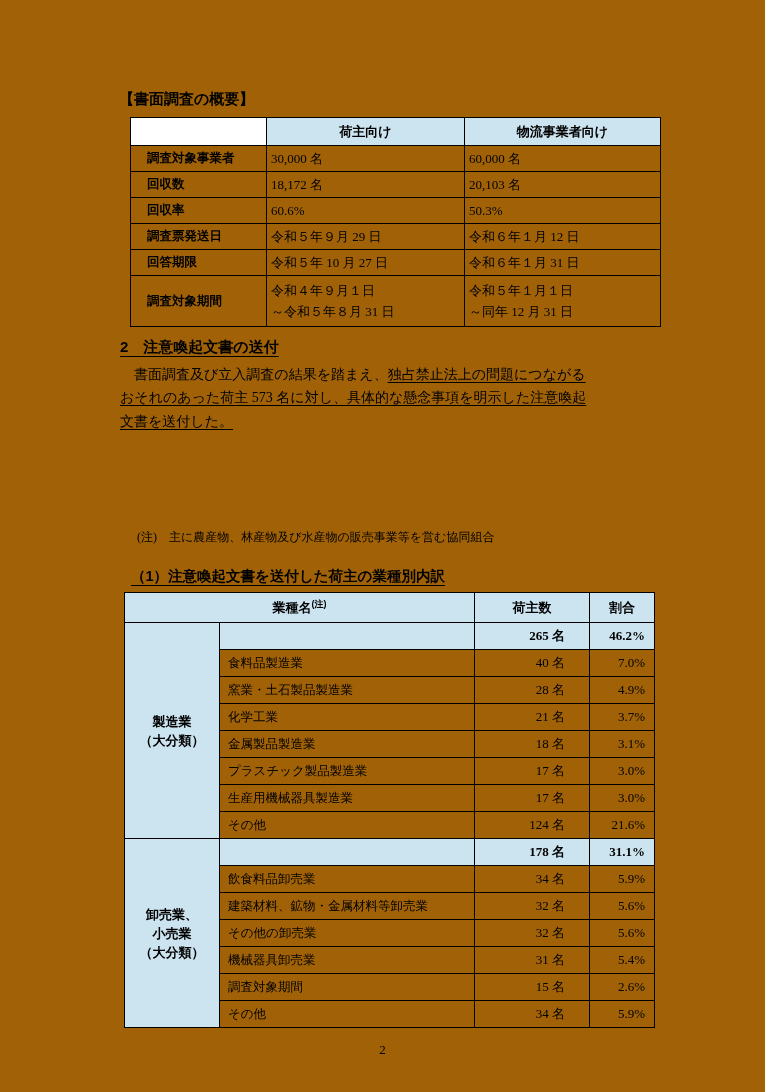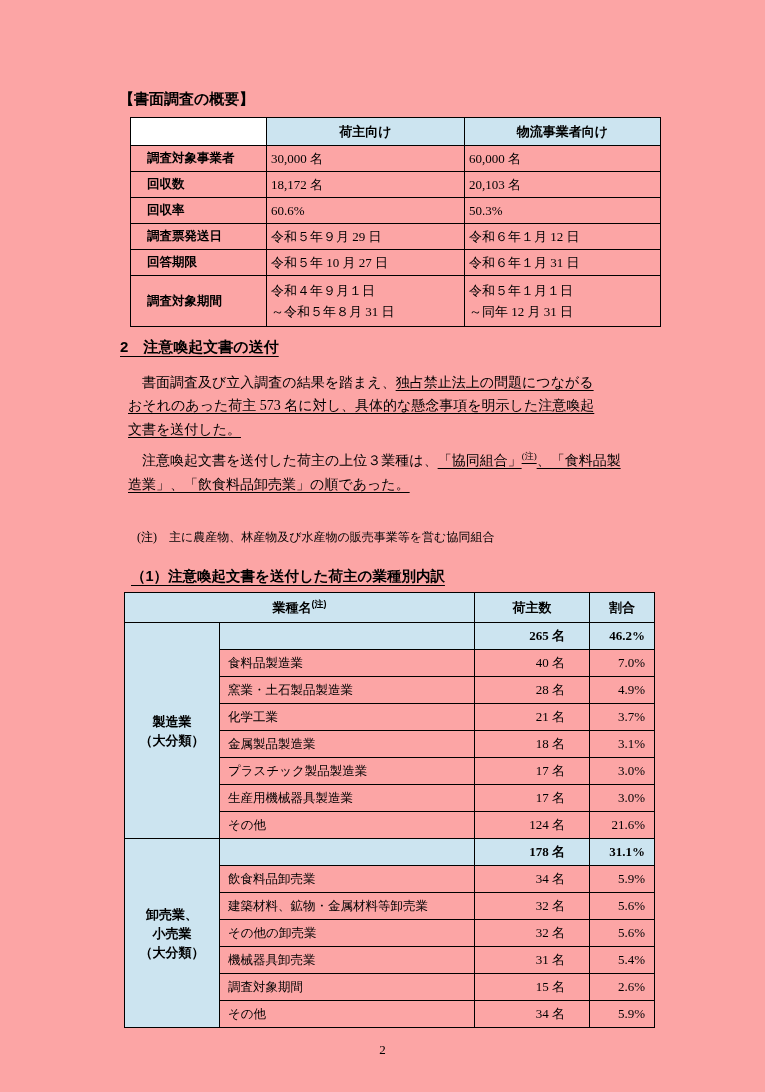--- a/index.html
+++ b/index.html
@@ -1,18 +1,18 @@
 <!DOCTYPE html>
 <html><head>
 <meta charset="utf-8">
 <style>
   html,body{margin:0;padding:0;}
   body{width:765px;height:1092px;background:#ffffff;position:relative;
        font-family:"Liberation Sans","DejaVu Sans",sans-serif;color:#000;}
-  .page{position:absolute;inset:0;background:#fca5a5;outline:1px solid #ececec;}
+  .page{position:absolute;inset:0;background:#a16207;outline:1px solid #ececec;}
 
   .doc-title{position:absolute;left:119px;top:90px;font-size:15px;font-weight:bold;}
 
   table{border-collapse:collapse;table-layout:fixed;}
   th,td{overflow:hidden;}
 
   
   .t1{position:absolute;left:130px;top:117px;width:530px;}
   .t1 th,.t1 td{border:1px solid #000;font-size:13px;vertical-align:middle;padding:0 4px;}
   .t1 th{background:#cce4f0;font-weight:bold;text-align:center;height:27px;}
@@ -20,21 +20,21 @@
   .t1 td{height:25px;text-align:left;font-family:"Liberation Serif","DejaVu Serif",serif;}
   .t1 td.lbl{font-weight:bold;text-align:left;padding-left:16px;
              font-family:"Liberation Sans","DejaVu Sans",sans-serif;font-size:12.5px;}
   .t1 tr.dbl td{height:50px;white-space:pre-line;line-height:21px;}
 
   
   .sec2-heading{position:absolute;left:120px;top:338px;font-size:15px;font-weight:bold;
                 text-decoration:underline;text-underline-offset:4px;}
   .body-text{position:absolute;left:120px;top:363px;width:566px;font-size:14px;line-height:23.4px;
              font-family:"Liberation Serif","DejaVu Serif",serif;}
-  .body-text p{margin:8px;white-space:pre-line;}
+  .body-text p{margin:0;white-space:pre-line;}
   .ul{text-decoration:underline;text-underline-offset:3px;}
   sup.note-sup{font-size:9px;vertical-align:super;line-height:0;}
   .note-line{position:absolute;left:137px;top:529px;font-size:12px;
              font-family:"Liberation Serif","DejaVu Serif",serif;}
 
   
   .sub-heading{position:absolute;left:131px;top:567px;font-size:14.5px;font-weight:bold;
                text-decoration:underline;text-underline-offset:4px;}
   .t2{position:absolute;left:124px;top:592px;width:530px;}
   .t2 th,.t2 td{border:1px solid #000;font-size:13px;vertical-align:middle;}
@@ -104,22 +104,20 @@
     </tr>
   </tbody>
     </table>
 
   <div class="sec2-heading">2　注意喚起文書の送付</div>
 
   <div class="body-text">
     <p><span>　書面調査及び立入調査の結果を踏まえ、</span><span class="ul">独占禁止法上の問題につながる
 おそれのあった荷主 573 名に対し、具体的な懸念事項を明示した注意喚起
 文書を送付した。</span></p>
-    <p><span>　注意喚起文書を送付した荷主の上位３業種は、</span><span class="ul">「協同組合」</span><sup class="note-sup ul">(注)</sup><span class="ul">、「食料品製
-造業」、「飲食料品卸売業」の順であった。</span></p>
   </div>
 
   <div class="note-line">(注)　主に農産物、林産物及び水産物の販売事業等を営む協同組合</div>
 
   <div class="sub-heading">（1）注意喚起文書を送付した荷主の業種別内訳</div>
 
   <table class="t2">
     <colgroup>
         <col style="width:95px">
         <col style="width:255px">

